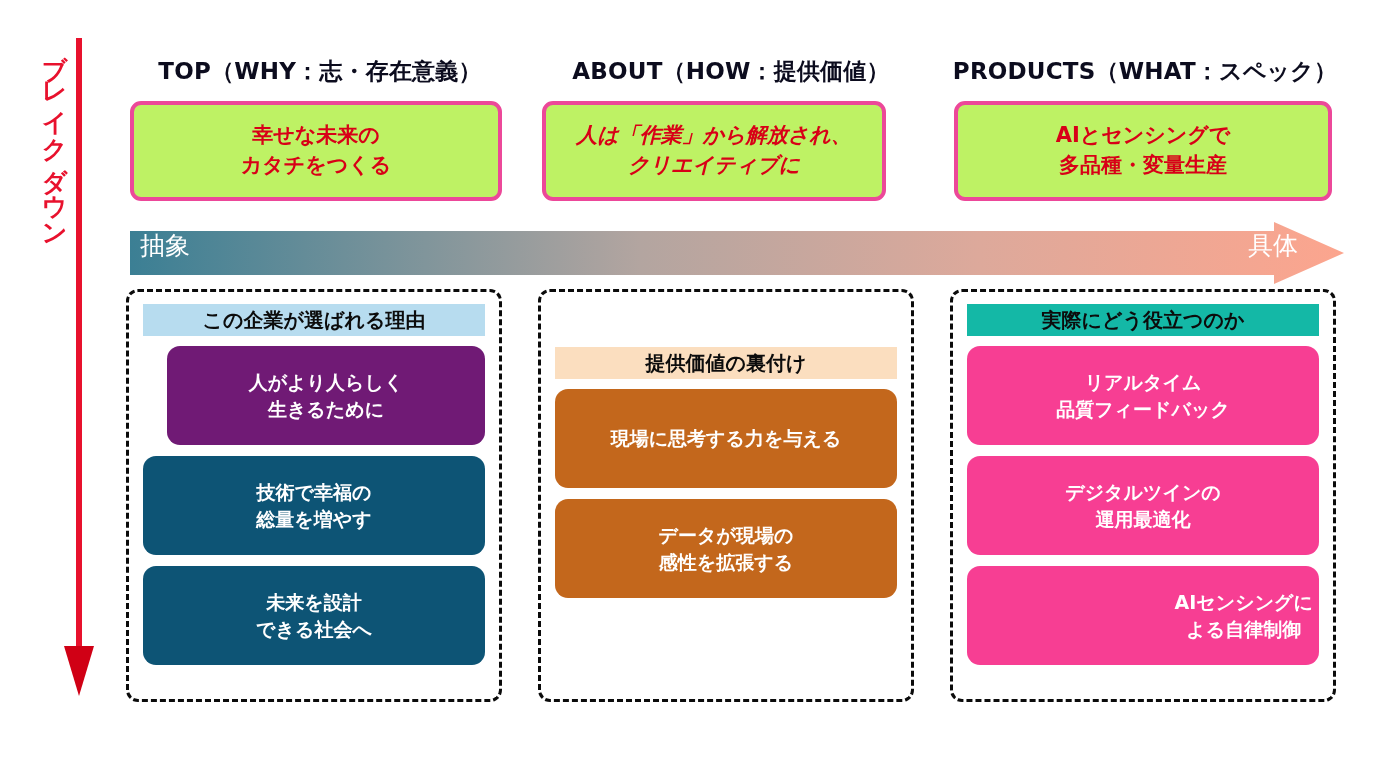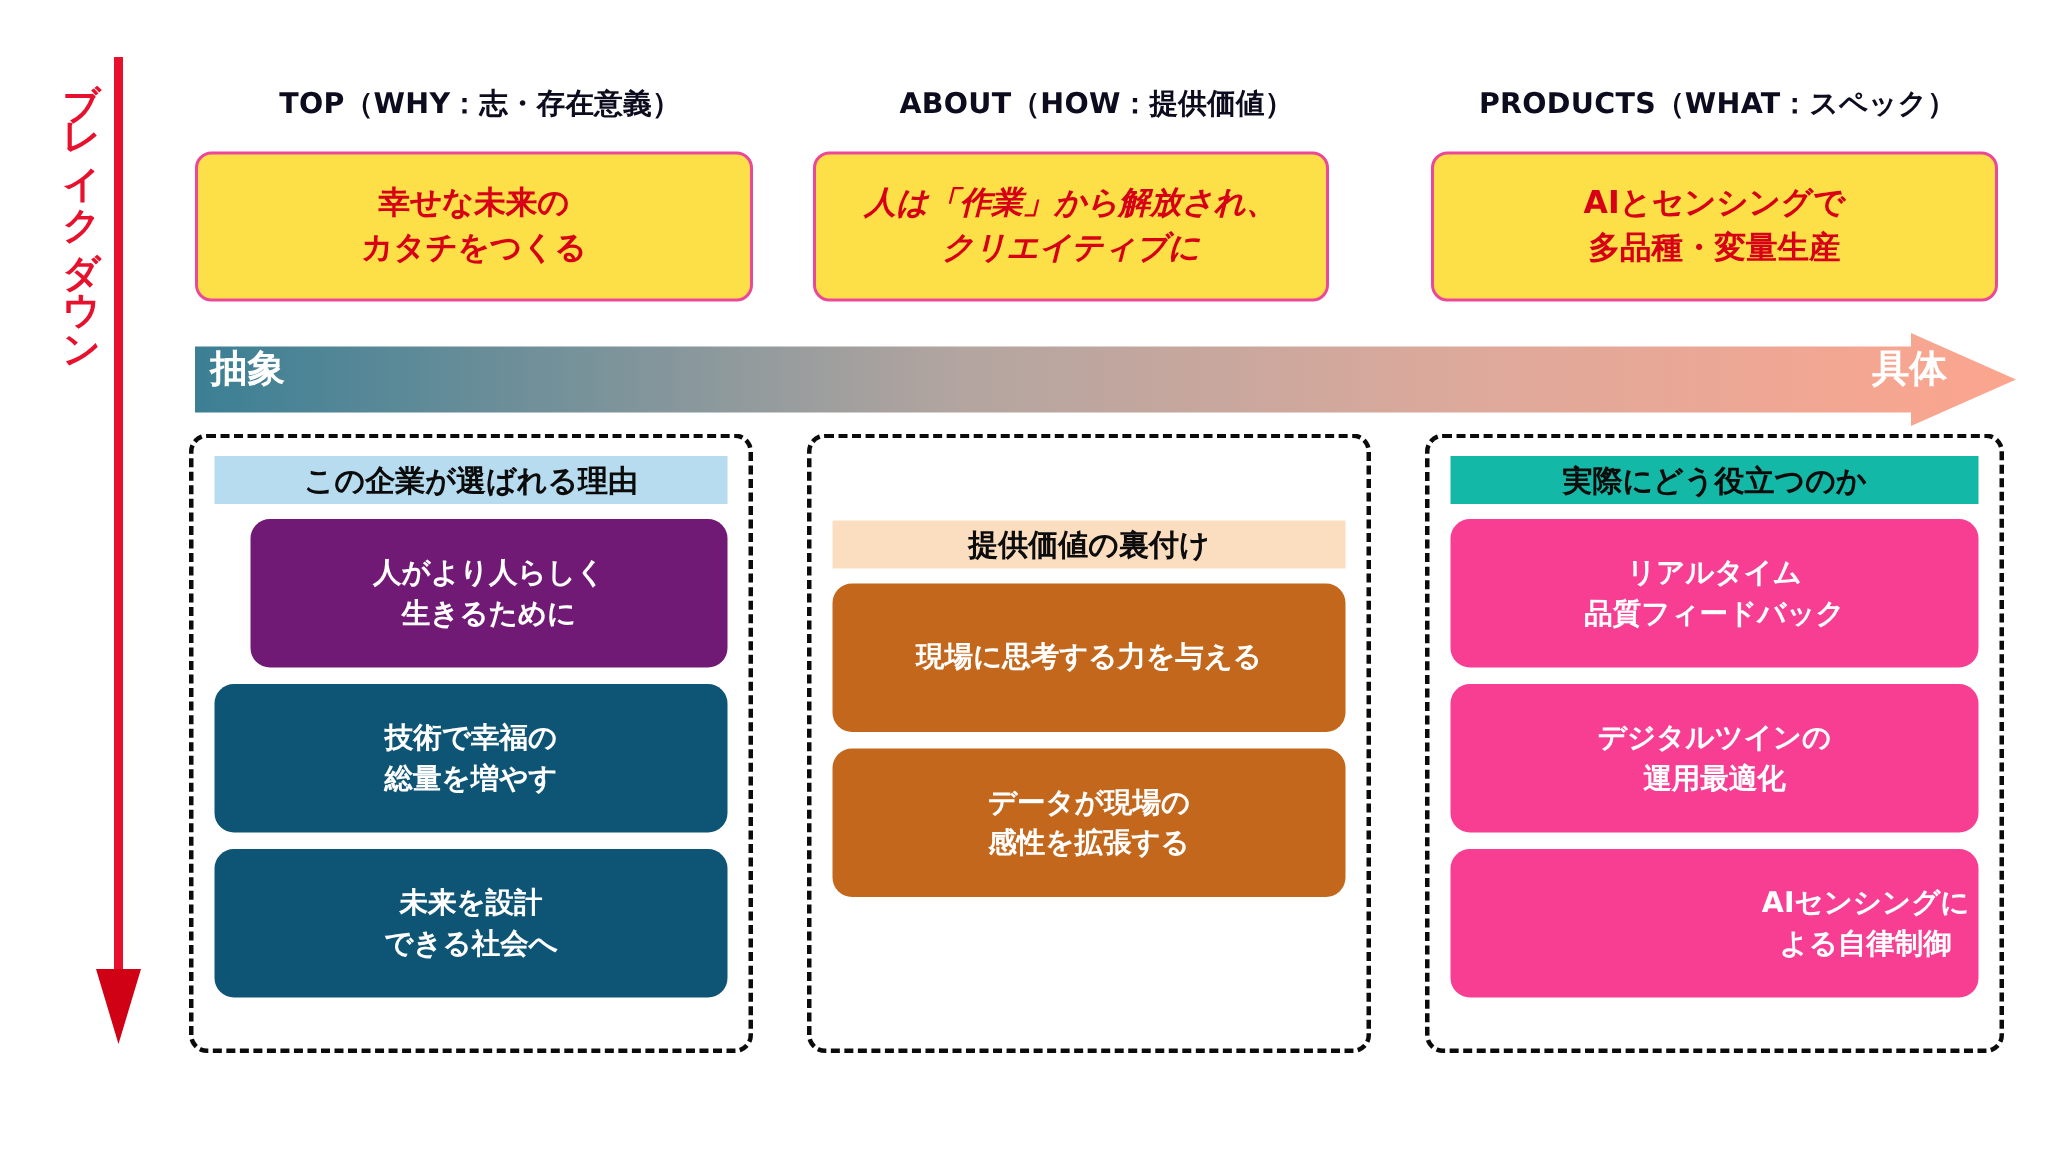--- a/index.html
+++ b/index.html
@@ -40,36 +40,36 @@
     width: 34px;
     height: 660px;
   }
 
   
   .col-title {
     position: absolute;
     top: 56px;
     height: 30px;
     text-align: center;
-    font-size: 19px;
+    font-size: 23px;
     font-weight: bold;
     color: #0C0C1E;
     letter-spacing: 0.2px;
     white-space: nowrap;
     font-family: "DejaVu Sans", "Liberation Sans", sans-serif;
   }
 
   
   .stmt-box {
     position: absolute;
     top: 101px;
     height: 100px;
-    border: 2px solid #ec4899;
+    border: 4px solid #ec4899;
     border-radius: 11px;
-    background: #fde047;
+    background: #bef264;
     display: flex;
     align-items: center;
     justify-content: center;
     text-align: center;
     color: #D80017;
     font-size: 21px;
     font-weight: bold;
     line-height: 1.42;
     padding: 0 8px;
     font-family: "DejaVu Sans", "Liberation Sans", sans-serif;
@@ -81,21 +81,21 @@
     left: 130px;
     top: 222px;
     width: 1214px;
     height: 62px;
   }
   .grad-arrow-wrap svg { display: block; width: 100%; height: 100%; }
   .grad-arrow-label {
     position: absolute;
     top: 228px;
     font-size: 25px;
-    font-weight: bold;
+    font-weight: normal;
     color: #ffffff;
     line-height: 36px;
     white-space: nowrap;
     font-family: "DejaVu Sans", "Liberation Sans", sans-serif;
   }
   .grad-left  { left: 140px; }
   .grad-right { left: 1248px; }
 
   
   .group {

